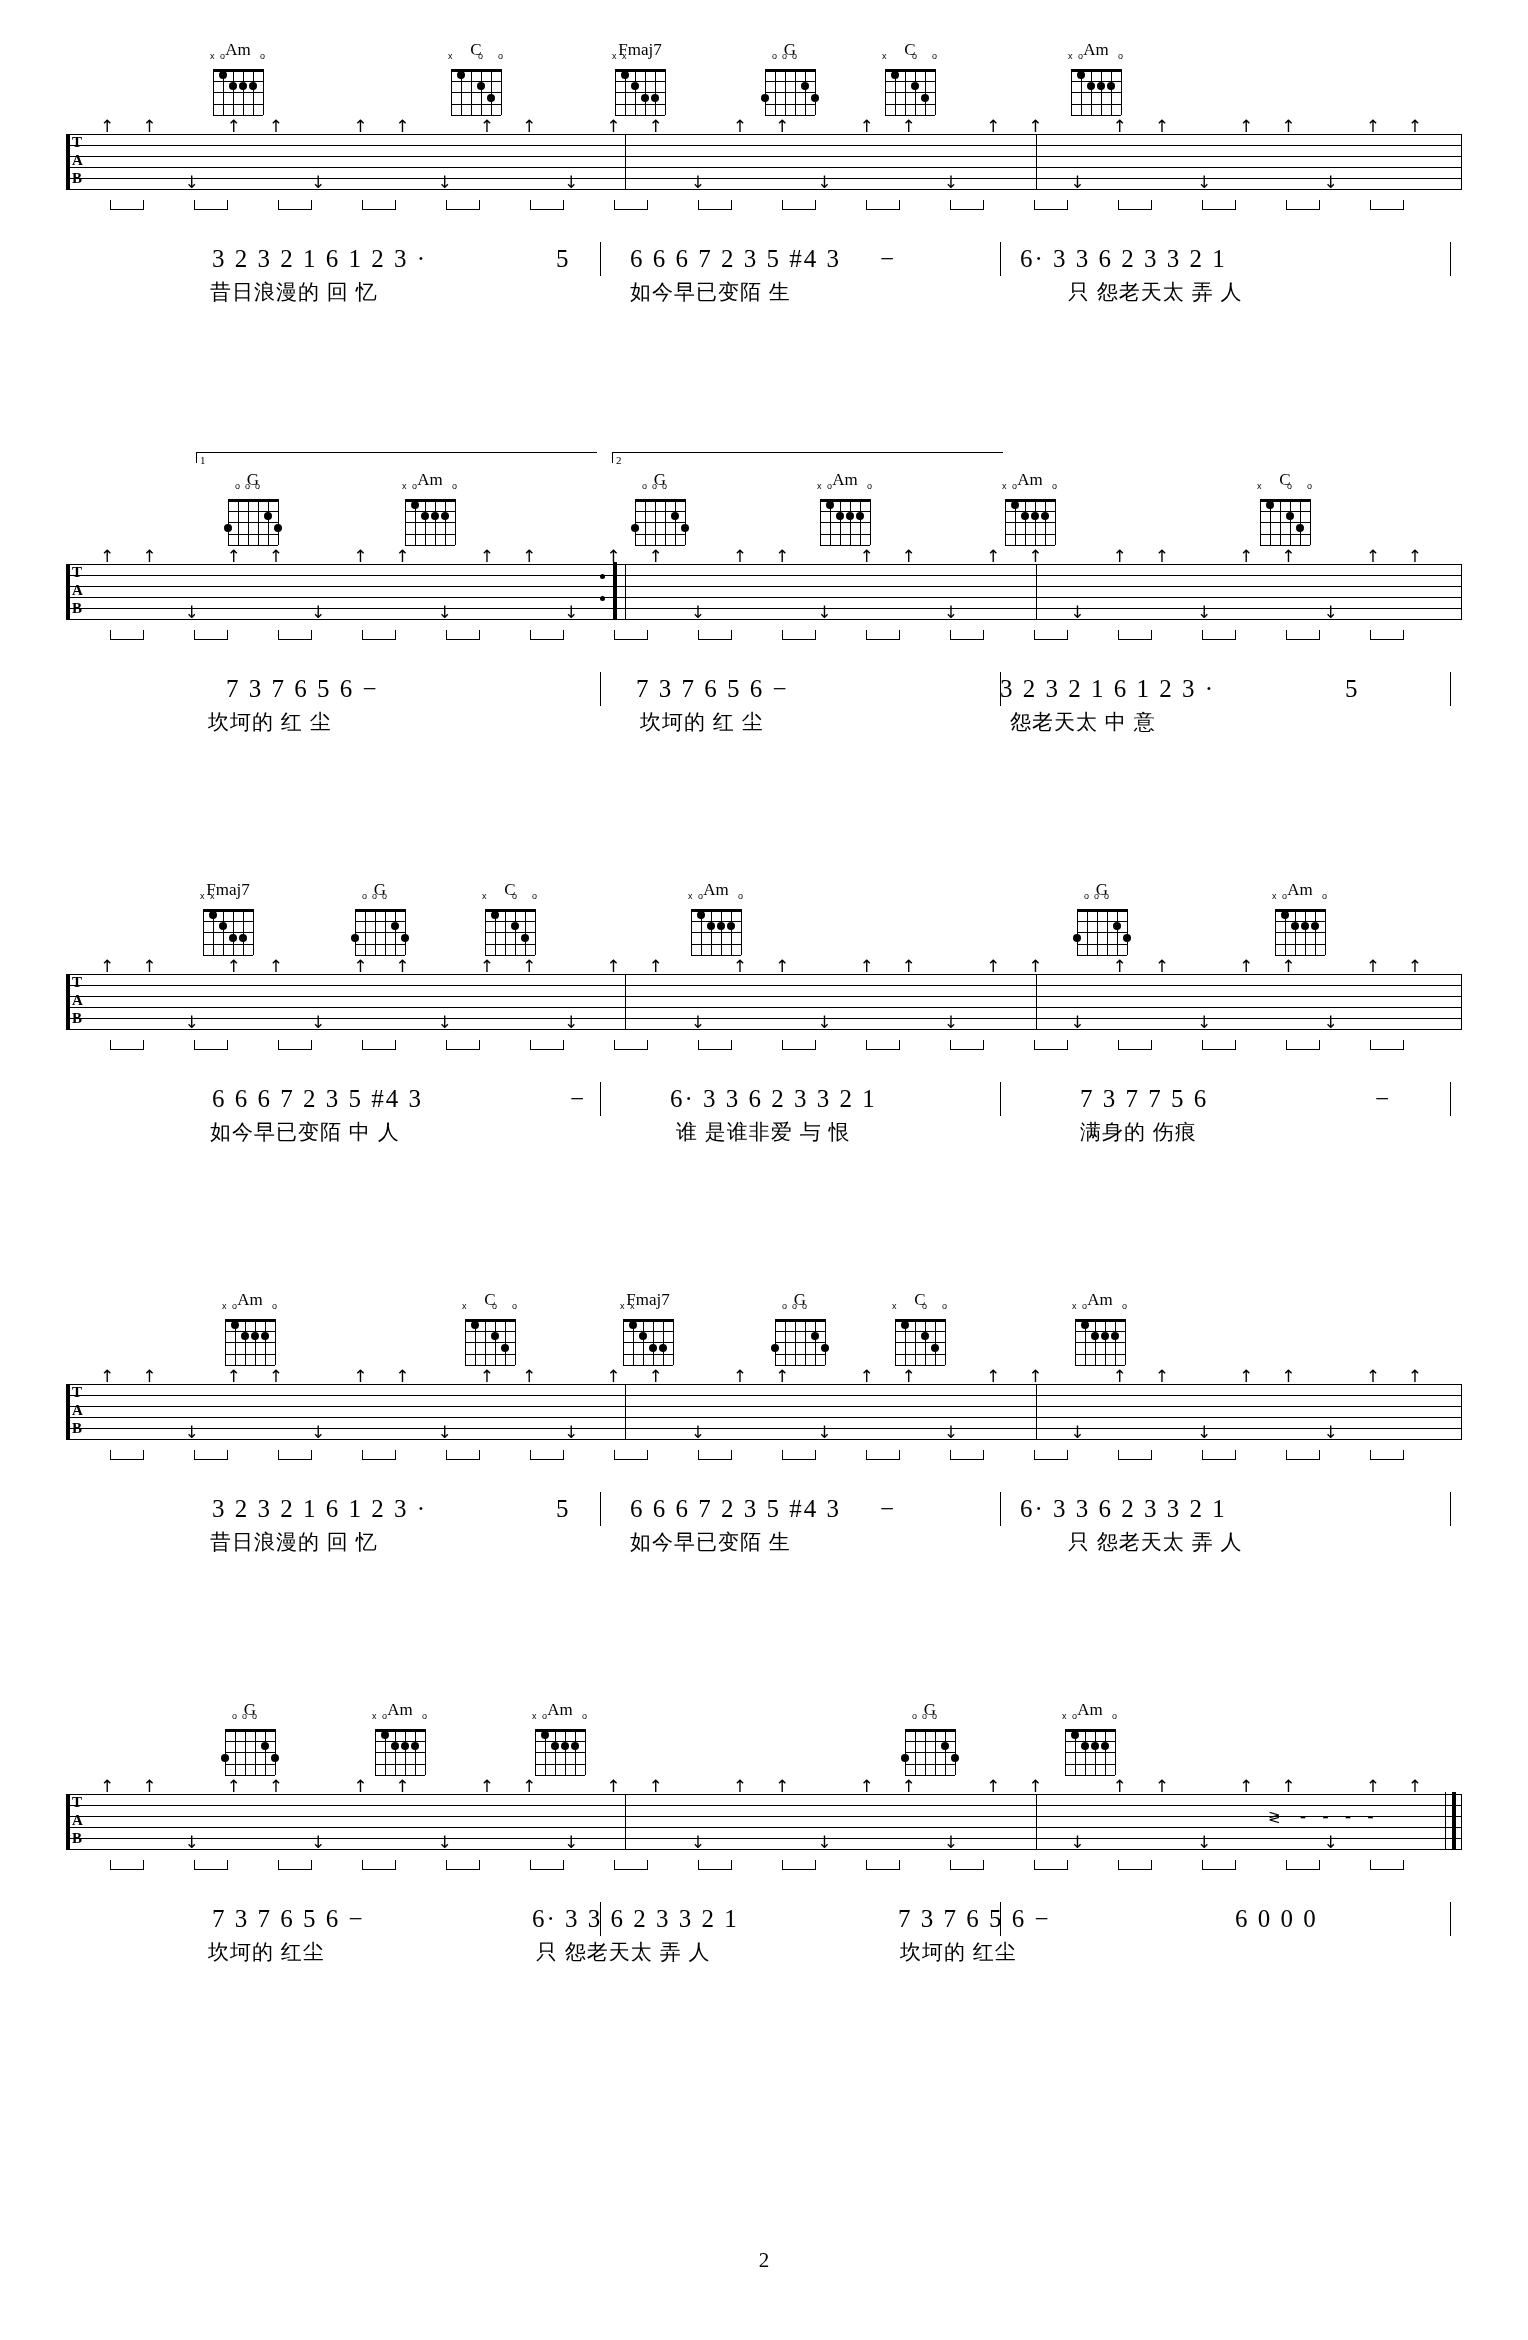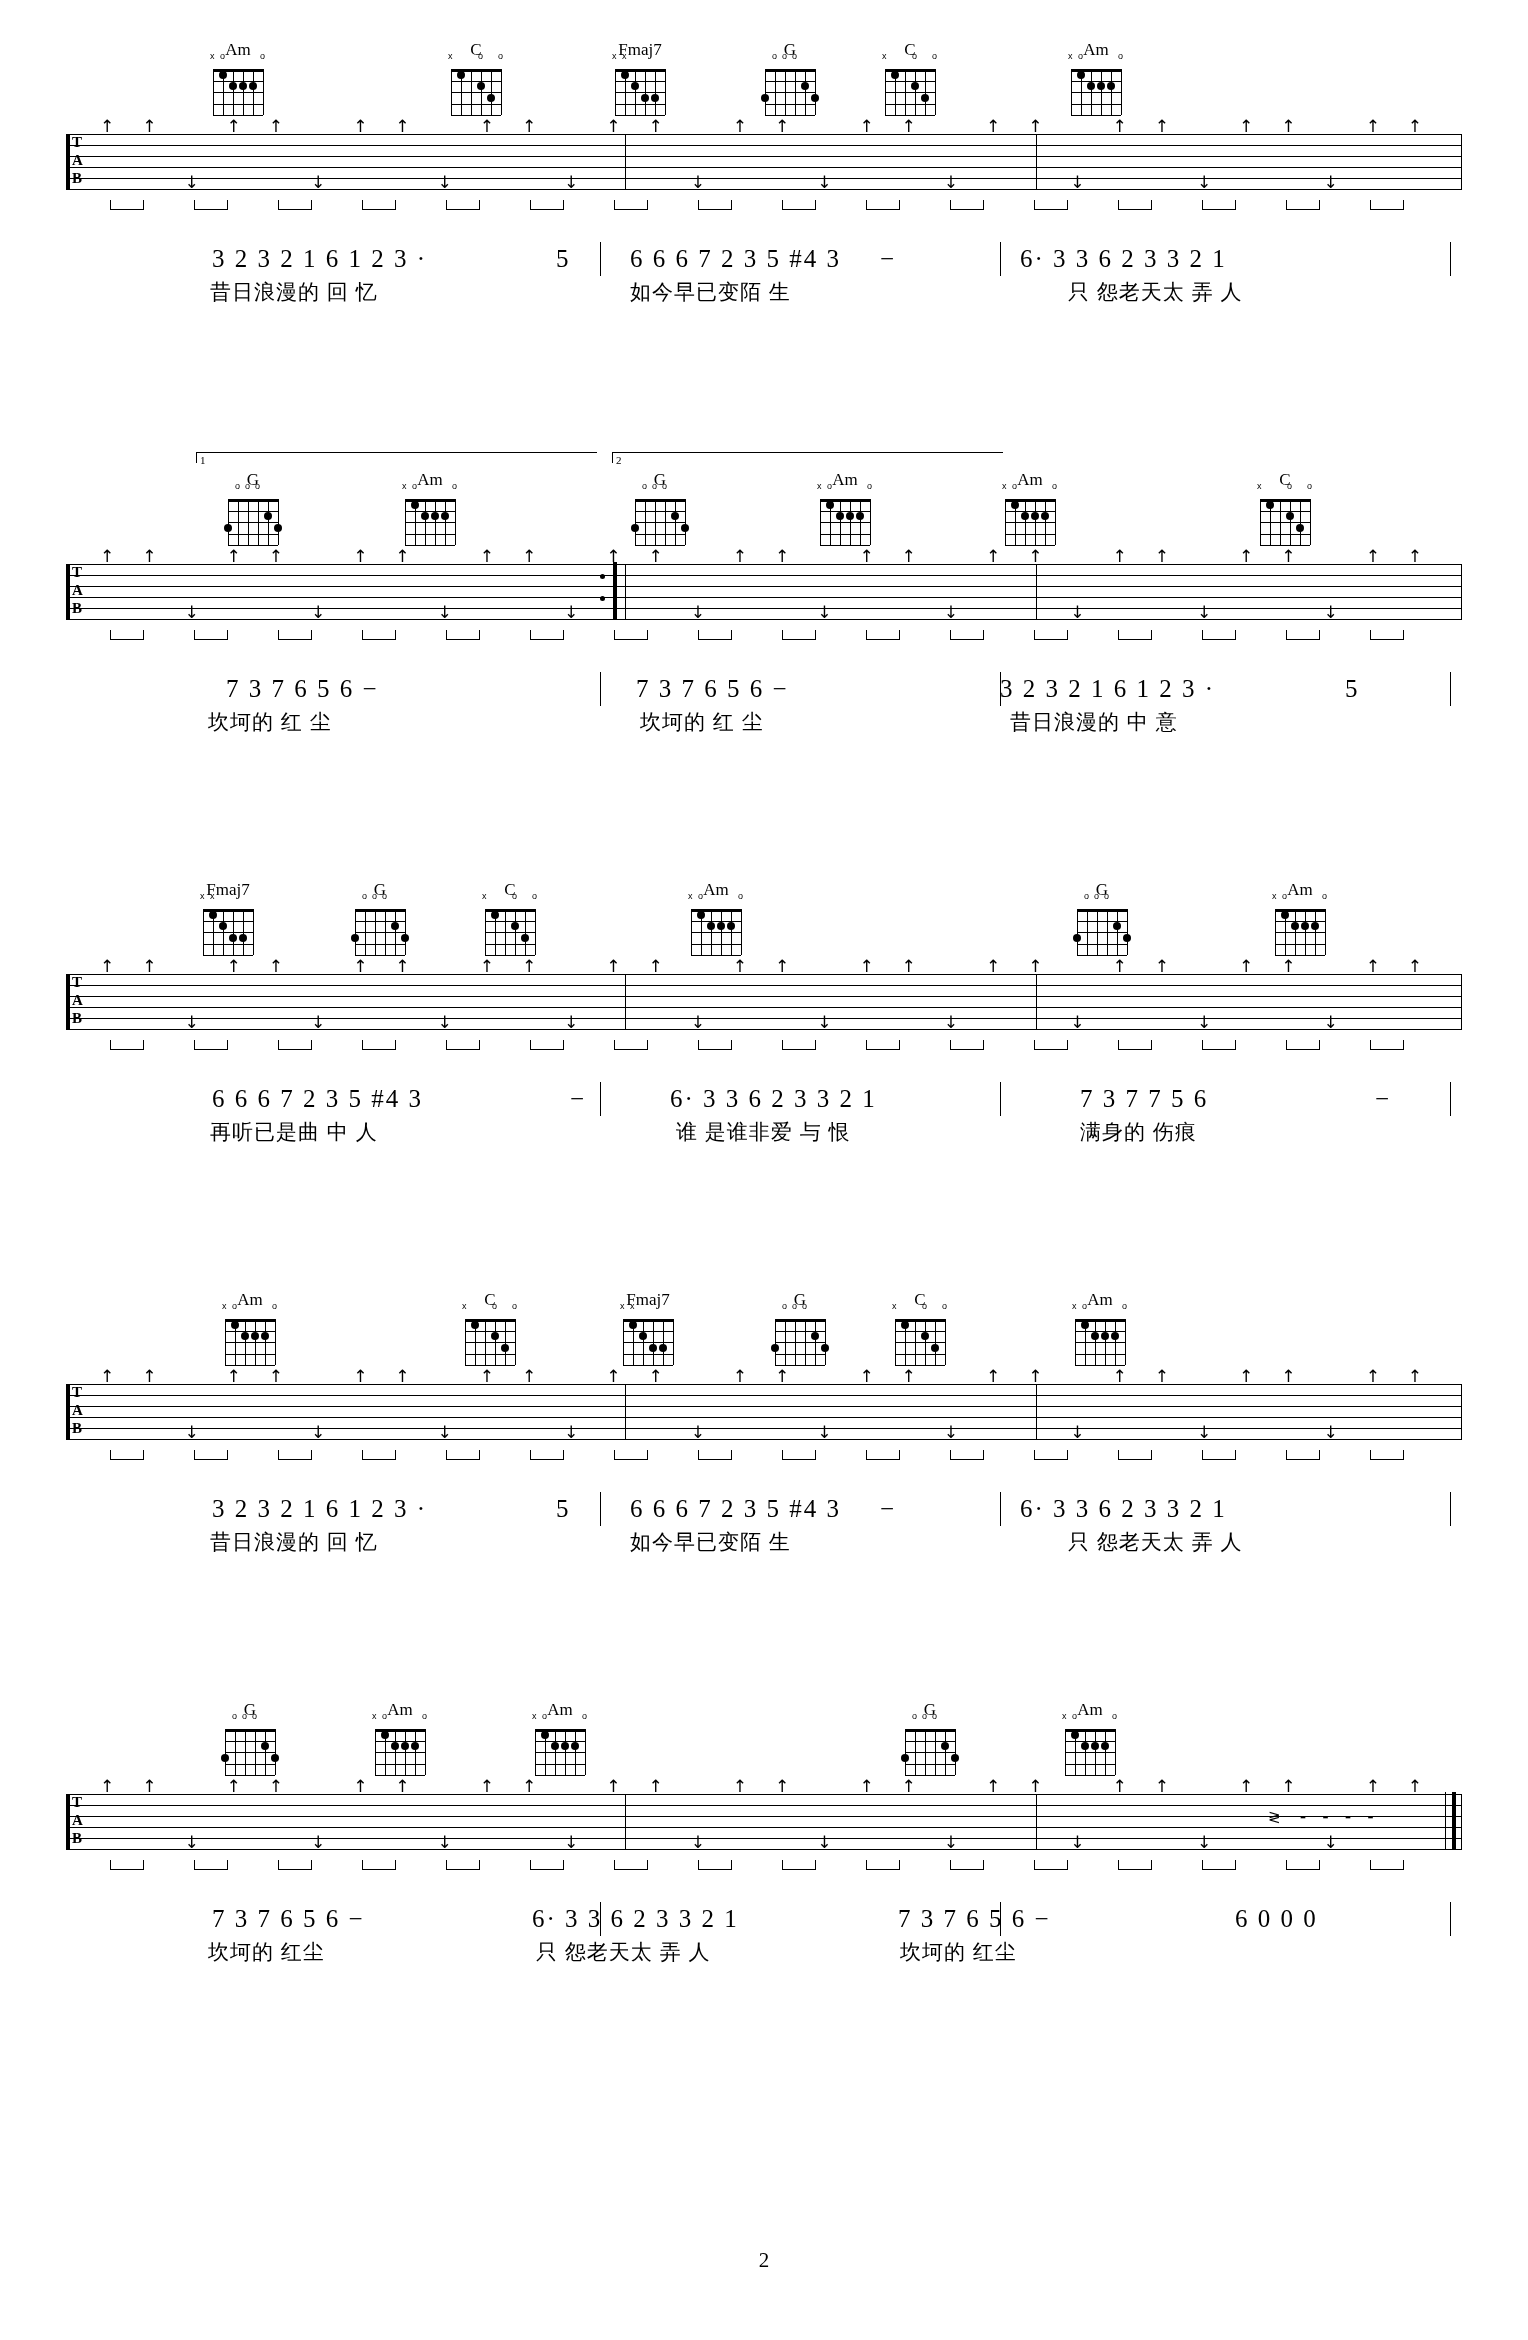--- a/index.html
+++ b/index.html
@@ -616,21 +616,21 @@
         <div class="barline thick" style="left:613px;top:92px;height:58px;"></div>
         <div class="repeat-dots" style="left:600px;top:104px;"></div>
         <div class="repeat-dots" style="left:600px;top:126px;"></div>
         <div class="notation" style="position: absolute; top: 200px; left: 0px; width: 1528px;">
           <div class="numrow" style="left:226px;top:4px;">7 3 7 6 5  6    −</div>
           <div class="numrow" style="left:636px;top:4px;">7 3 7 6 5  6    −</div>
           <div class="numrow" style="left:1000px;top:4px;">3 2 3 2 1 6 1 2 3 ·</div>
           <div class="numrow" style="left:1345px;top:4px;">5</div>
           <div class="lyricrow" style="left:208px;top:40px;">坎坷的 红 尘</div>
           <div class="lyricrow" style="left:640px;top:40px;">坎坷的 红 尘</div>
-          <div class="lyricrow" style="left:1010px;top:40px;">昔日浪漫的 中 意</div>
+          <div class="lyricrow" style="left:1010px;top:40px;">怨老天太 中 意</div>
           <div class="numbar" style="left:600px;top:2px;height:34px;"></div>
           <div class="numbar" style="left:1000px;top:2px;height:34px;"></div>
           <div class="numbar" style="left:1450px;top:2px;height:34px;"></div>
         </div>
         <div class="ending" style="left:196px;top:-18px;width:400px;">
           <span>1</span>
         </div>
         <div class="ending" style="left:612px;top:-18px;width:390px;">
           <span>2</span>
         </div>
@@ -837,21 +837,21 @@
           <div class="beam" style="left:1202px;top:66px;width:32px;"></div>
           <div class="beam" style="left:1286px;top:66px;width:32px;"></div>
           <div class="beam" style="left:1370px;top:66px;width:32px;"></div>
         </div>
         <div class="notation" style="position: absolute; top: 200px; left: 0px; width: 1528px;">
           <div class="numrow" style="left:212px;top:4px;">6 6 6 7 2 3 5 #4 3</div>
           <div class="numrow" style="left:570px;top:4px;">−</div>
           <div class="numrow" style="left:670px;top:4px;">6· 3 3 6  2 3 3 2 1</div>
           <div class="numrow" style="left:1080px;top:4px;">7 3 7 7 5  6</div>
           <div class="numrow" style="left:1375px;top:4px;">−</div>
-          <div class="lyricrow" style="left:210px;top:40px;">再听已是曲 中 人</div>
+          <div class="lyricrow" style="left:210px;top:40px;">如今早已变陌 中 人</div>
           <div class="lyricrow" style="left:676px;top:40px;">谁 是谁非爱 与 恨</div>
           <div class="lyricrow" style="left:1080px;top:40px;">满身的 伤痕</div>
           <div class="numbar" style="left:600px;top:2px;height:34px;"></div>
           <div class="numbar" style="left:1000px;top:2px;height:34px;"></div>
           <div class="numbar" style="left:1450px;top:2px;height:34px;"></div>
         </div>
       </div>
       <div class="system" style="position:absolute;left:0;top:1290px;width:1528px;">
         <div class="chords">
           <div class="chordbox" style="left:212px;top:0px;">

